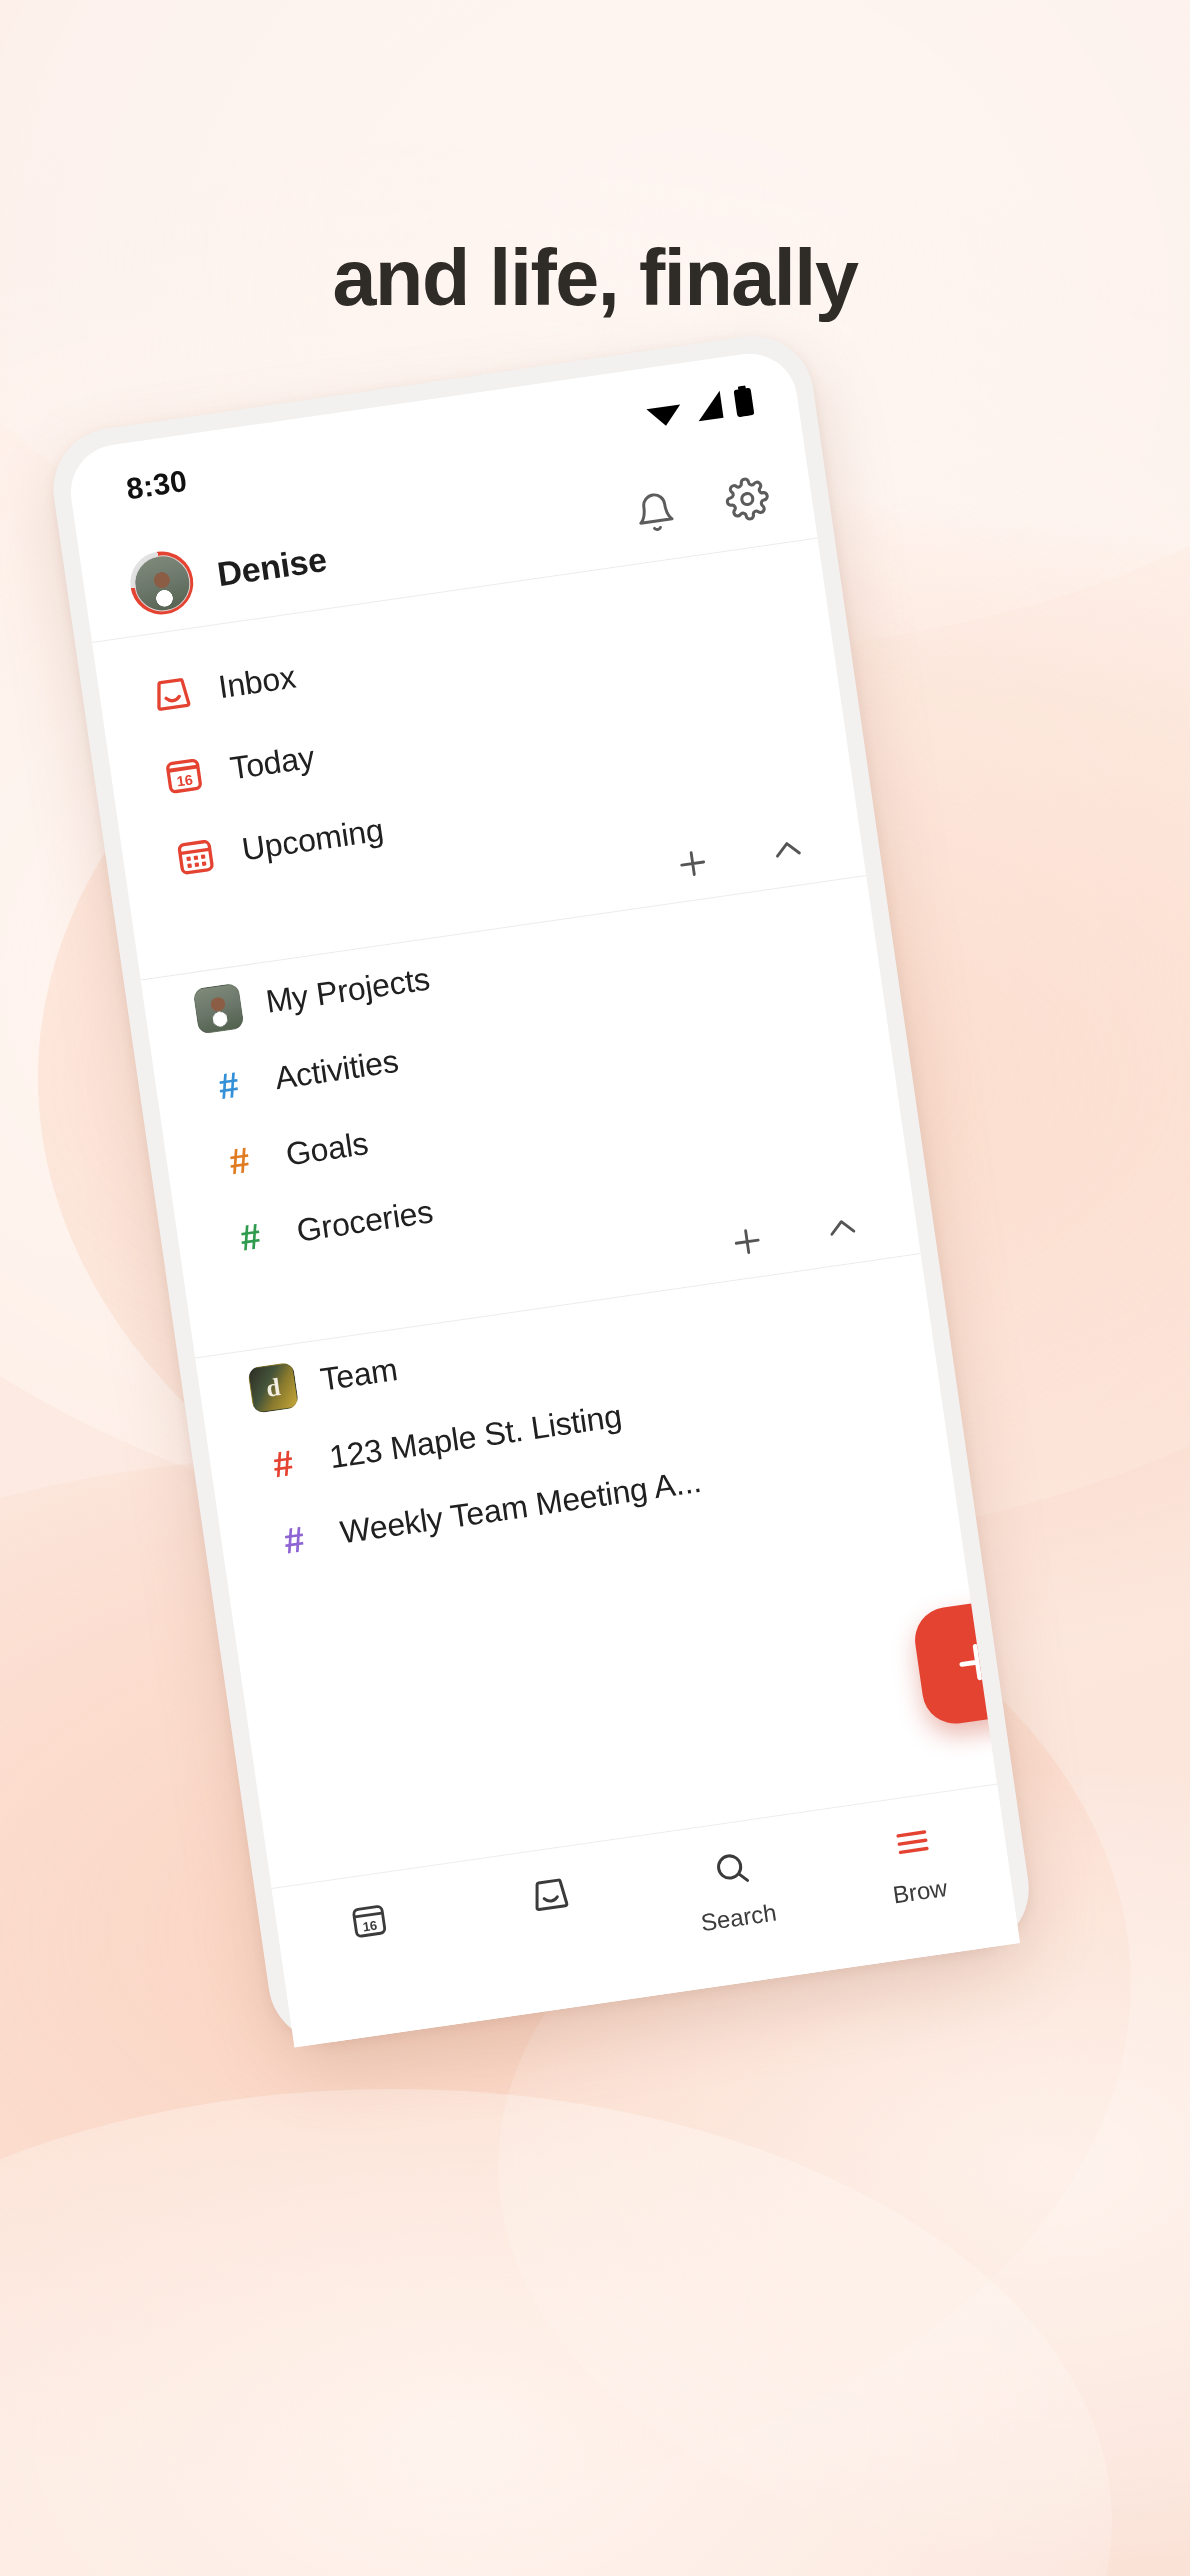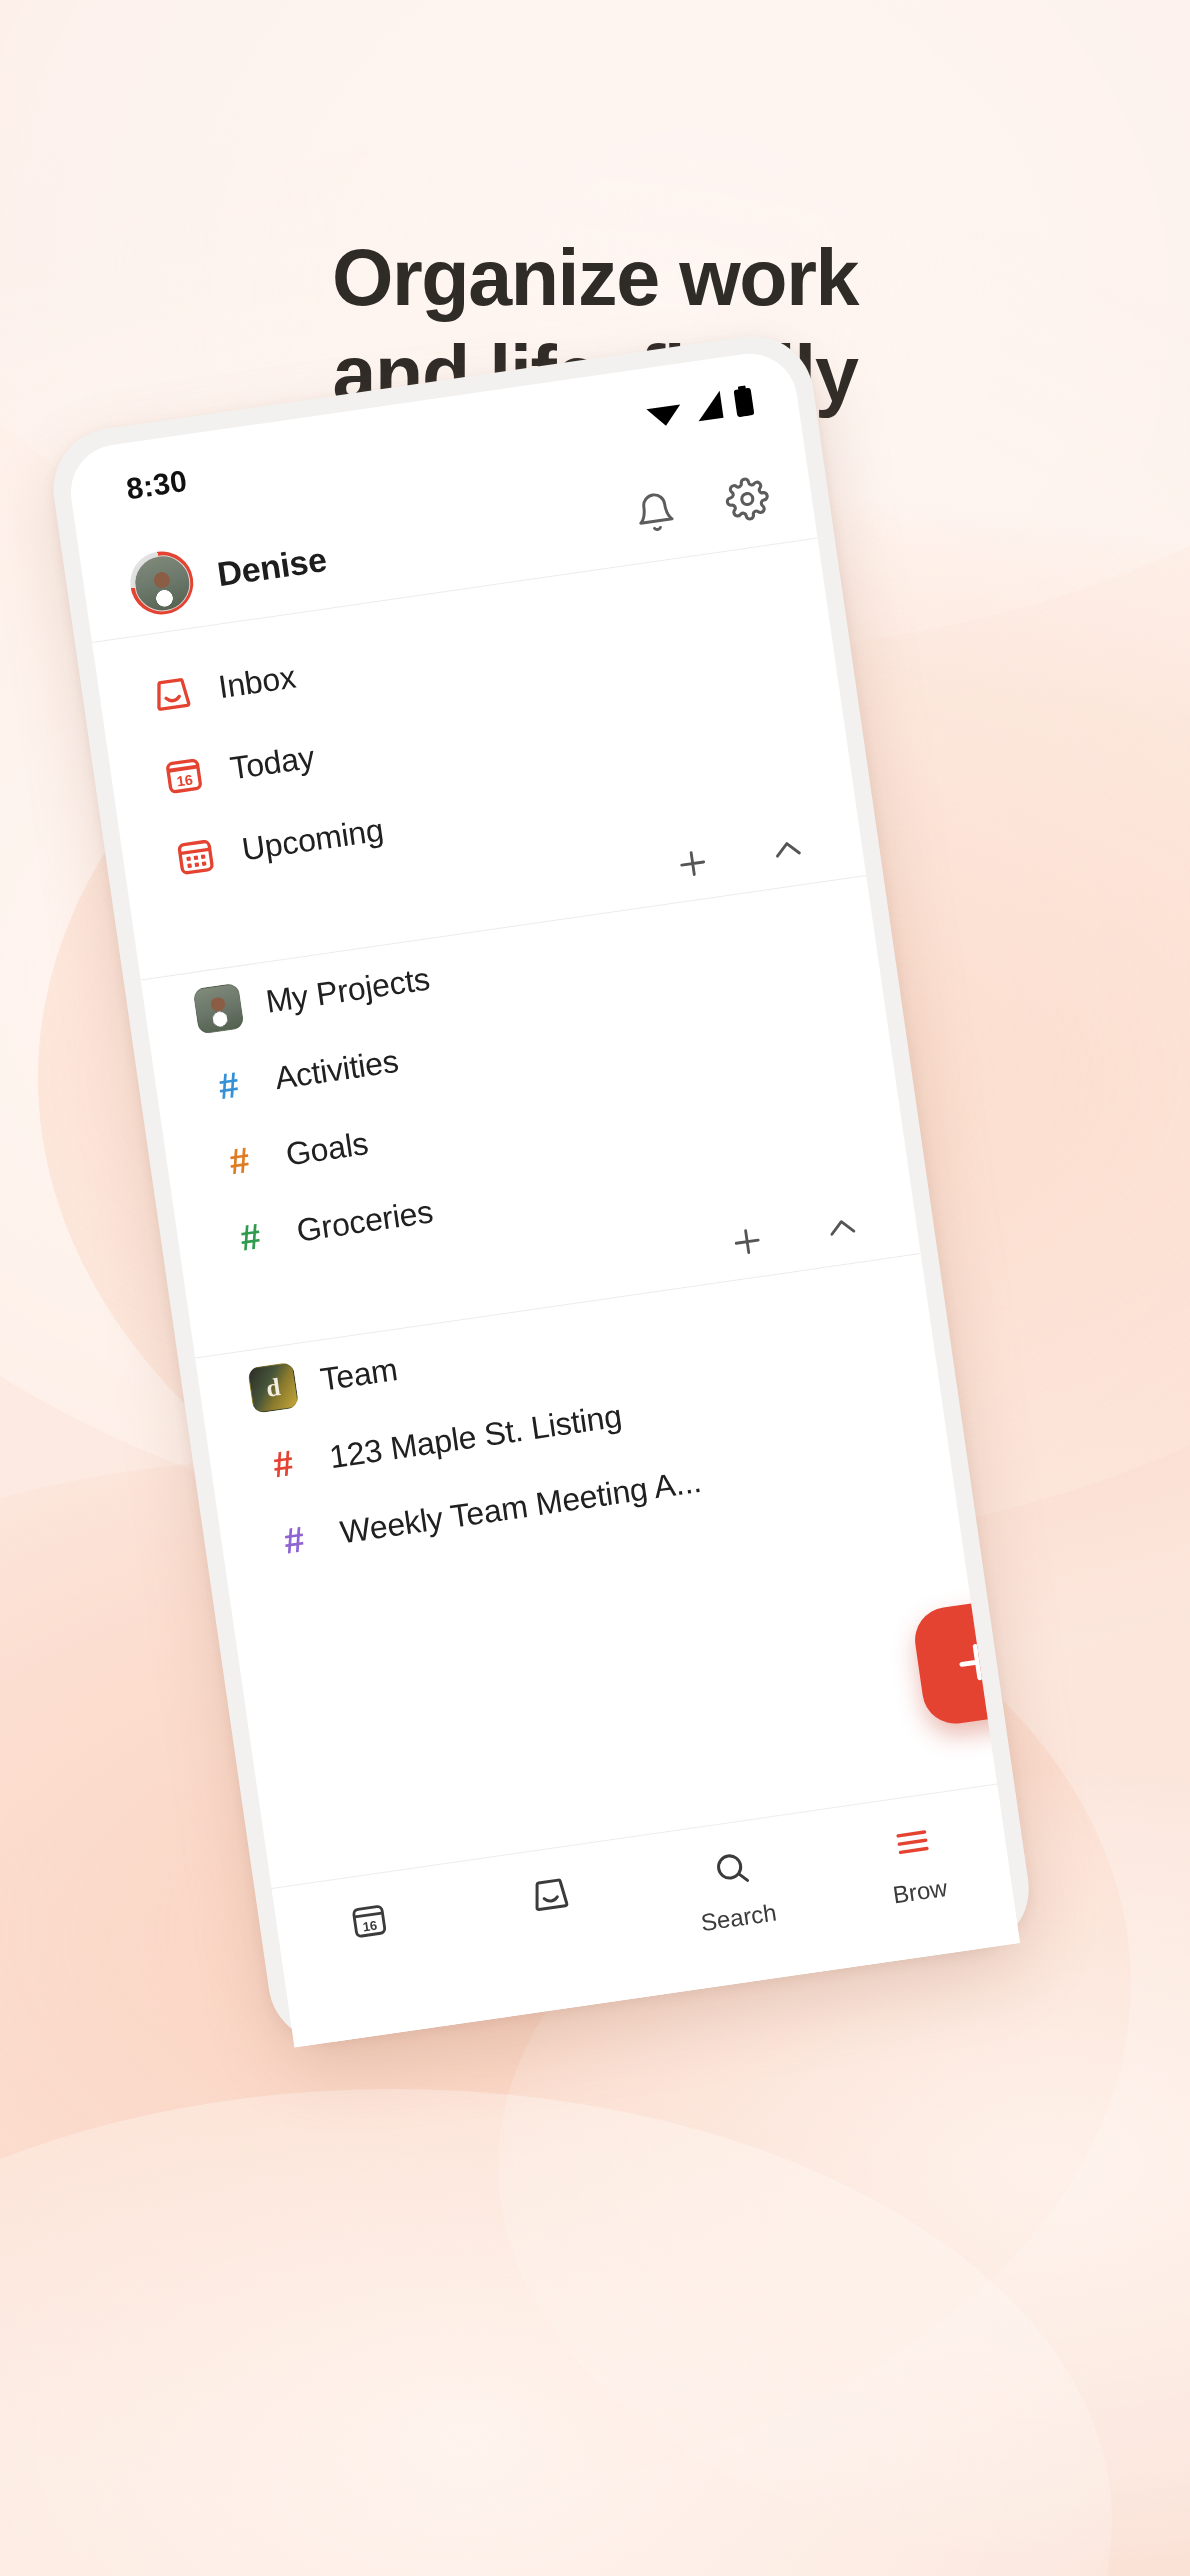--- a/index.html
+++ b/index.html
@@ -295,21 +295,20 @@
 
   <div class="bg-base"></div>
   <div class="wave wave-a"></div>
   <div class="wave wave-b"></div>
   <div class="wave wave-c"></div>
   <div class="wave wave-d"></div>
   <div class="wave wave-e"></div>
   <div class="wave wave-f"></div>
 
   <div class="headline">
-    <span class="hl-line">Organize work</span>
     <span class="hl-line">and life, finally</span>
   </div>
 
   <div id="phone-wrap">
     <div class="phone-outer">
       <div class="phone-screen">
 
         <div class="statusbar">
           <div class="status-time">8:30</div>
           <div class="status-icons">

